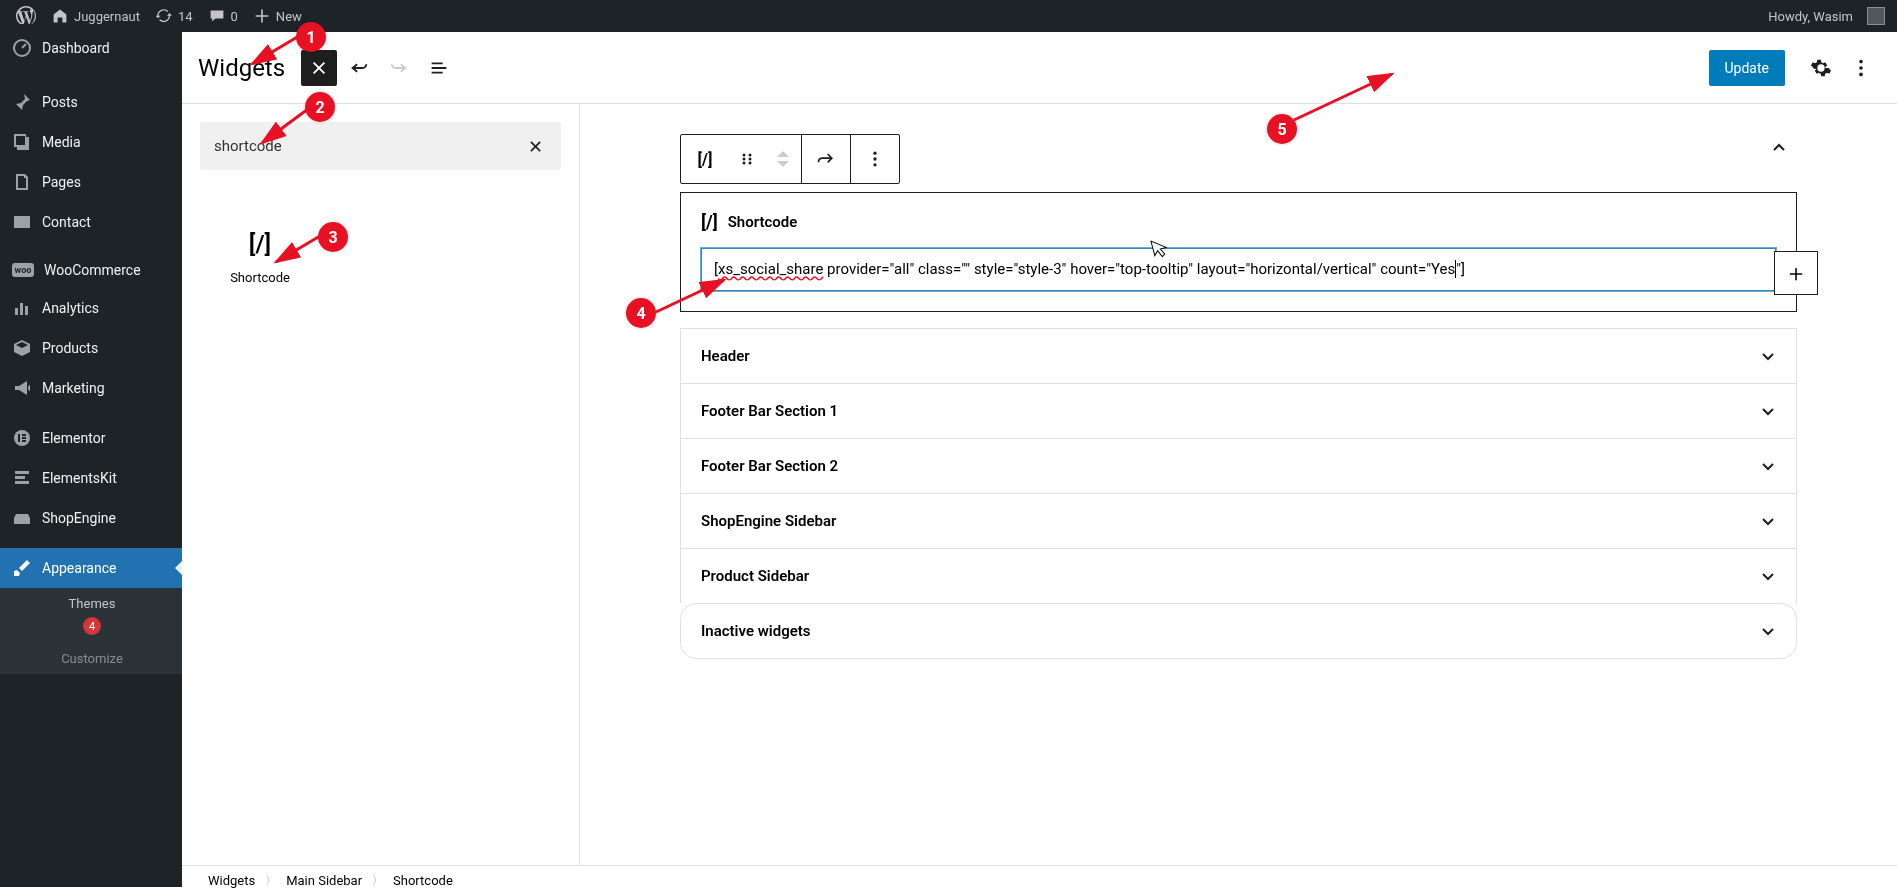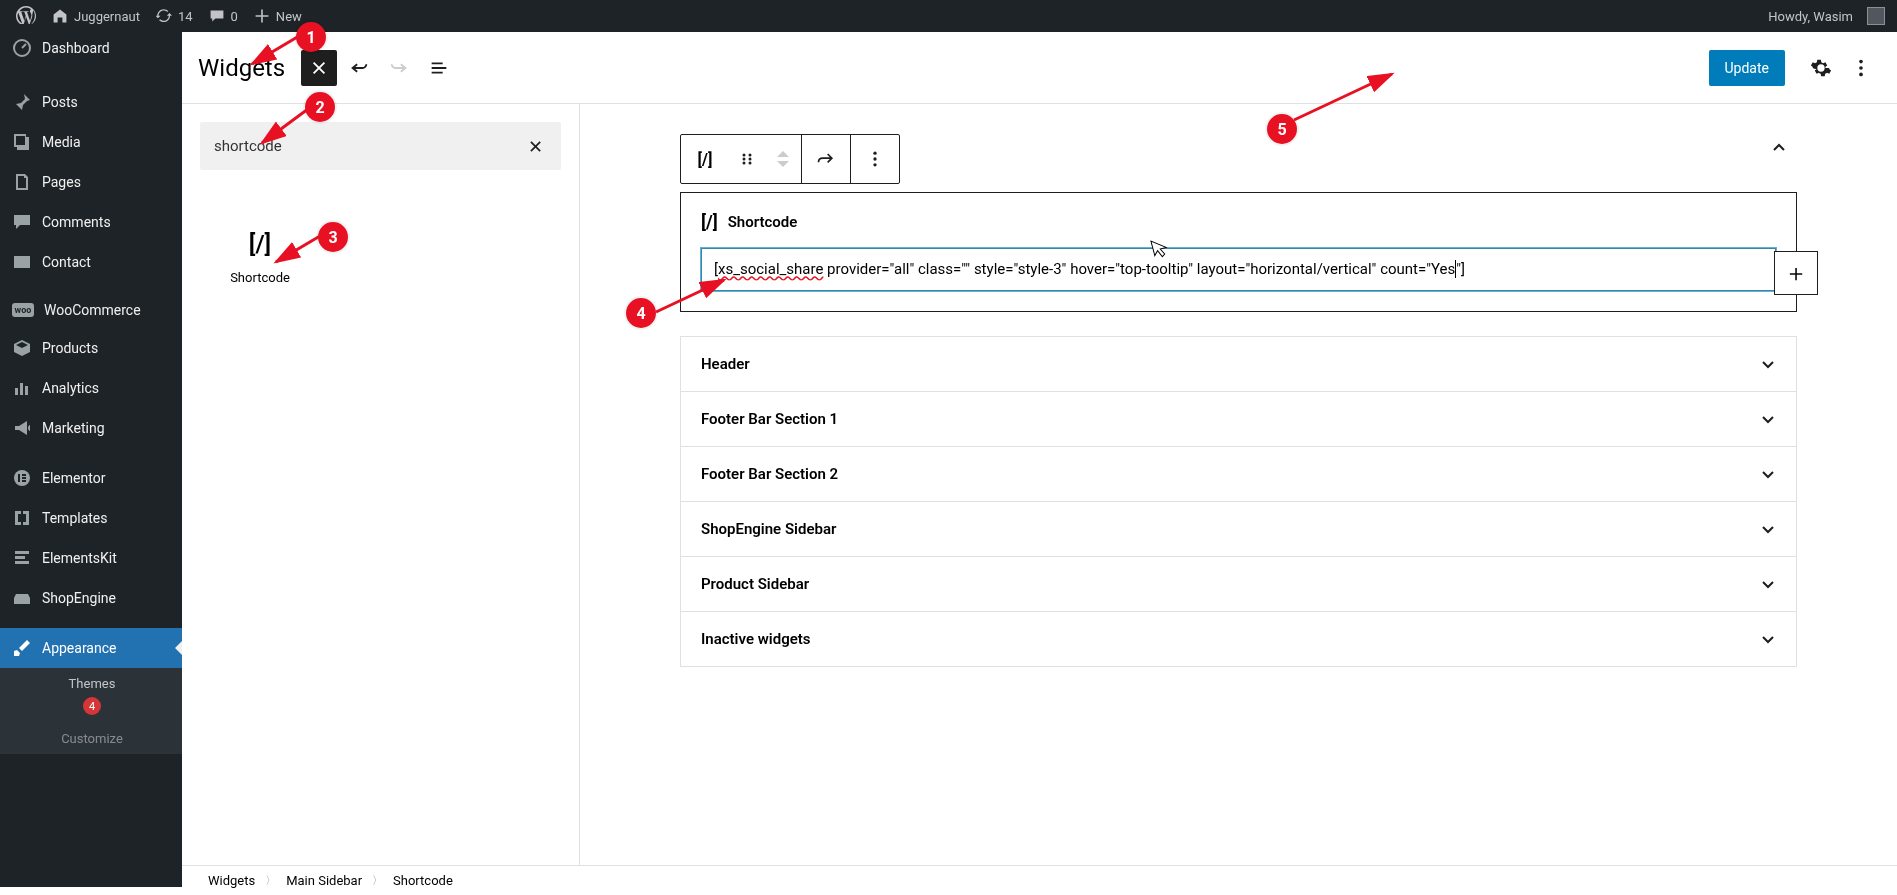--- a/index.html
+++ b/index.html
@@ -58,23 +58,23 @@
 .toolbar-btn { width: 48px; height: 48px; display: flex; align-items: center; justify-content: center; cursor: pointer; font-size: 16px; }
 .toolbar-btn.narrow { width: 36px; }
 .toolbar-btn.stacked { flex-direction: column; font-size: 10px; color: #bbb; gap: 0; }
 
 .shortcode-block { border: 1px solid #1e1e1e; padding: 18px 20px 20px; position: relative; }
 .shortcode-header { display: flex; align-items: center; gap: 10px; font-size: 15px; font-weight: 600; margin-bottom: 16px; }
 .shortcode-icon { font-size: 18px; font-weight: 700; }
 .shortcode-textarea { width: 100%; border: 1px solid #949494; outline: 2px solid rgba(0,124,186,0.6); outline-offset: -1px; padding: 10px 12px; font-size: 15px; line-height: 1.4; font-family: inherit; resize: none; }
 .add-block-btn { position: absolute; right: -22px; bottom: 16px; width: 44px; height: 44px; border: 1px solid #1e1e1e; background: #fff; display: flex; align-items: center; justify-content: center; font-size: 24px; cursor: pointer; }
 
-.area-list { margin-top: 24px; }
+.area-list { margin-top: 16px; }
 .area-item { border: 1px solid #e0e0e0; border-bottom: none; padding: 18px 20px; display: flex; justify-content: space-between; align-items: center; font-size: 15px; font-weight: 600; cursor: pointer; }
-.area-item:last-child { border-bottom: 1px solid #e0e0e0; }
+.area-item:last-child { border-bottom: 1px solid #e0e0e0; border-radius: 16px; }
 
 
 .breadcrumb-footer { height: 30px; border-top: 1px solid #e0e0e0; display: flex; align-items: center; padding: 0 26px; font-size: 13px; gap: 10px; background: #fff; }
 .breadcrumb-sep { color: #999; font-size: 11px;}
 .breadcrumb-item { cursor: pointer; }
 
 
 .annotation-badge { position: absolute; width: 30px; height: 30px; border-radius: 50%; background: #e81123; color: #fff; display: flex; align-items: center; justify-content: center; font-weight: 700; font-size: 16px; z-index: 100; box-shadow: 0 0 0 2px rgba(0,0,0,0.05); }
 .annotation-arrow { position: absolute; z-index: 99; pointer-events: none; }
 
@@ -158,53 +158,45 @@
     <span class="menu-icon">
         <svg width="20" height="20" viewBox="0 0 20 20" fill="currentColor">
           <path d="M4 2h9l3 3v13H4zm2 2v12h8V6h-2V4z"></path>
         </svg>
       </span>
     <span>Pages</span>
   </div>
   <div class="menu-item">
     <span class="menu-icon">
         <svg width="20" height="20" viewBox="0 0 20 20" fill="currentColor">
-          <path d="M2 3h16v10H8l-4 4v-4H2z"></path>
-        </svg>
-      </span>
-    <span>Comments</span>
-  </div>
-  <div class="menu-item">
-    <span class="menu-icon">
-        <svg width="20" height="20" viewBox="0 0 20 20" fill="currentColor">
           <path d="M2 4h16v12H2zm8 6L3 5h14z"></path>
         </svg>
       </span>
     <span>Contact</span>
   </div>
   <div style="height:10px;"></div>
   <div class="menu-item">
     <span class="menu-icon" style="font-size:9px;font-weight:700;background:rgba(240,246,252,0.6);color:#1d2327;border-radius:3px;width:22px;height:14px;">woo</span>
     <span>WooCommerce</span>
   </div>
   <div class="menu-item">
     <span class="menu-icon">
         <svg width="20" height="20" viewBox="0 0 20 20" fill="currentColor">
+          <path d="M3 10h3v7H3zm5-5h3v12H8zm5 3h3v9h-3z"></path>
+        </svg>
+      </span>
+    <span>Analytics</span>
+  </div>
+  <div class="menu-item">
+    <span class="menu-icon">
+        <svg width="20" height="20" viewBox="0 0 20 20" fill="currentColor">
           <path d="M2 6l8-4 8 4v8l-8 4-8-4zm8-2L4 7l6 3 6-3z"></path>
         </svg>
       </span>
     <span>Products</span>
-  </div>
-  <div class="menu-item">
-    <span class="menu-icon">
-        <svg width="20" height="20" viewBox="0 0 20 20" fill="currentColor">
-          <path d="M3 10h3v7H3zm5-5h3v12H8zm5 3h3v9h-3z"></path>
-        </svg>
-      </span>
-    <span>Analytics</span>
   </div>
   <div class="menu-item">
     <span class="menu-icon">
         <svg width="20" height="20" viewBox="0 0 20 20" fill="currentColor">
           <path d="M3 8h4l8-5v14l-8-5H3zm13 2c0 1.5 1 3 2 3V7c-1 0-2 1.5-2 3z"></path>
         </svg>
       </span>
     <span>Marketing</span>
   </div>
   <div style="height:10px;"></div>
@@ -212,28 +204,20 @@
     <span class="menu-icon">
         <svg width="16" height="16" viewBox="0 0 16 16" fill="currentColor">
           <circle cx="8" cy="8" r="8"></circle>
           <rect x="4" y="4" width="2" height="8" fill="#1d2327"></rect>
           <rect x="8" y="4" width="4" height="2" fill="#1d2327"></rect>
           <rect x="8" y="7" width="4" height="2" fill="#1d2327"></rect>
           <rect x="8" y="10" width="4" height="2" fill="#1d2327"></rect>
         </svg>
       </span>
     <span>Elementor</span>
-  </div>
-  <div class="menu-item">
-    <span class="menu-icon">
-        <svg width="20" height="20" viewBox="0 0 20 20" fill="currentColor">
-          <path d="M3 3h6v3H6v8h3v3H3zm8 0h6v14h-6v-3h3V6h-3z"></path>
-        </svg>
-      </span>
-    <span>Templates</span>
   </div>
   <div class="menu-item">
     <span class="menu-icon">
         <svg width="20" height="20" viewBox="0 0 20 20" fill="currentColor">
           <path d="M3 3h14v3H3zm0 5h10v3H3zm0 5h14v3H3z"></path>
         </svg>
       </span>
     <span>ElementsKit</span>
   </div>
   <div class="menu-item">

